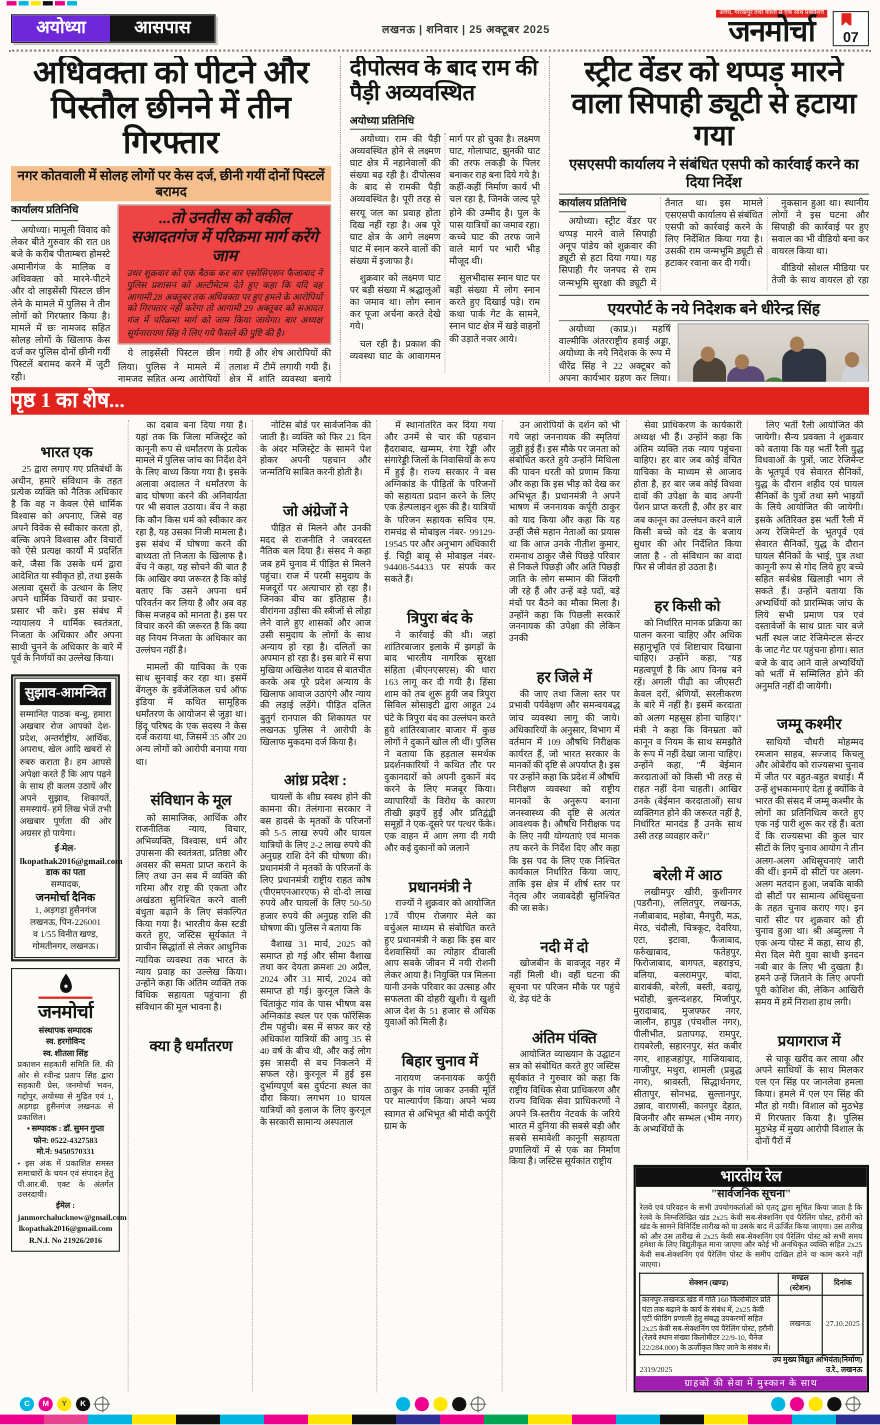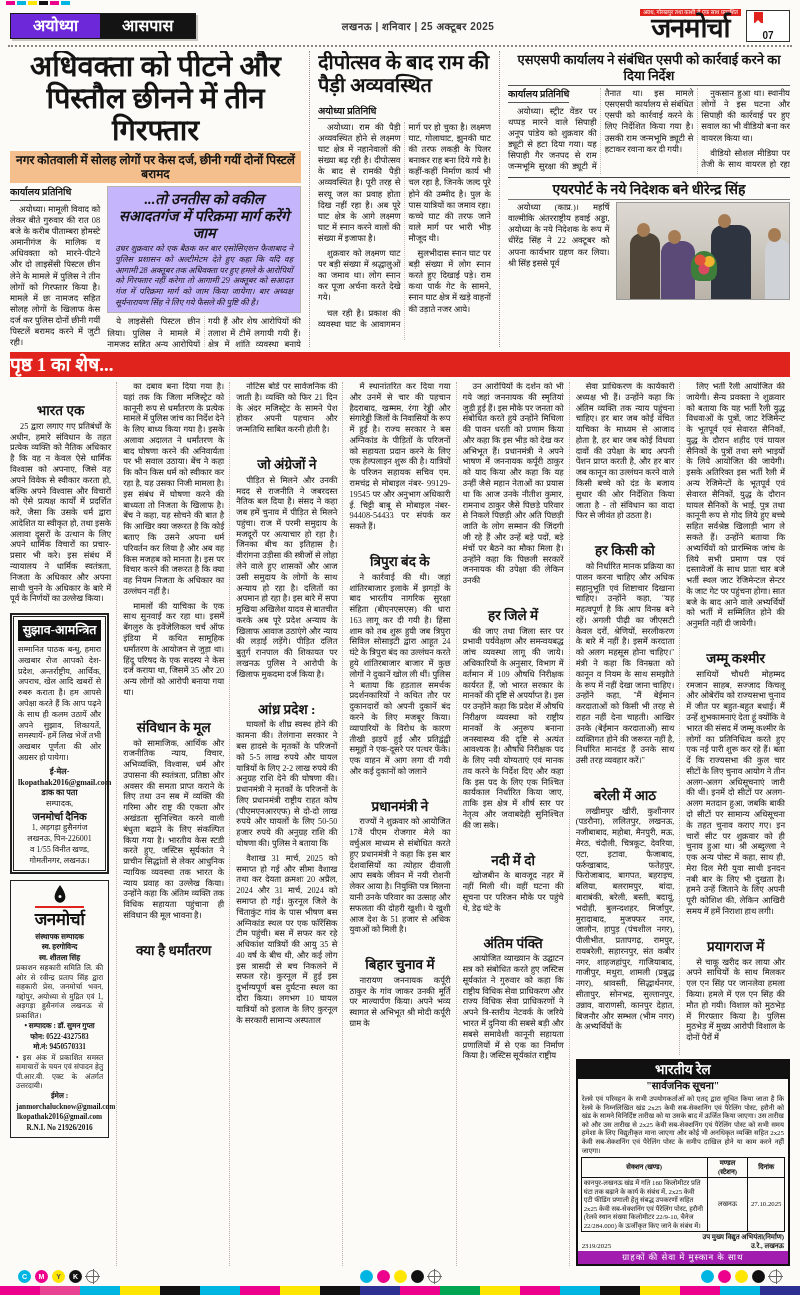--- a/index.html
+++ b/index.html
@@ -19,22 +19,22 @@
        font-size:16px;padding:4px 22px;line-height:1;}
   .tab.red{background:#6d28d9;}
   .tab.blk{background:#141414;}
   .dateline{flex:1;text-align:center;font-family:"Liberation Sans",sans-serif;
             font-size:10px;font-weight:bold;color:#3a3a3a;letter-spacing:.5px;}
   .mast{display:flex;align-items:flex-end;gap:5px;}
   .mast-txt{text-align:center;}
   .mast-tagline{display:block;background:#e0231c;color:#fff;font-size:5.5px;
                 font-family:"Liberation Sans",sans-serif;padding:1px 3px;line-height:1;}
   .mast-title{font-size:27px;font-weight:900;line-height:.95;letter-spacing:-1px;}
-  .pagebox{width:44px;height:32px;border:1px solid #333;position:relative;background:#fff;
-           display:flex;align-items:flex-end;justify-content:center;font-weight:bold;font-size:10px;
+  .pagebox{width:33px;height:32px;border:1px solid #333;position:relative;background:#fff;
+           display:flex;align-items:flex-end;justify-content:center;font-weight:bold;font-size:13px;
            font-family:"Liberation Sans",sans-serif;text-align:right;}
   .flag{position:absolute;top:1px;left:7px;width:9px;height:11px;background:#e0231c;}
   .flag:after{content:"";position:absolute;bottom:-1px;left:0;border-left:4.5px solid transparent;
               border-right:4.5px solid transparent;border-bottom:4px solid #fff;}
   .dotrule{border-top:2px dotted #8a867e;margin:1px 8px 2px;}
 
   
   .toparts{display:flex;gap:8px;padding:2px 10px;height:300px;overflow:hidden;}
   .art{overflow:hidden;min-width:0;}
   .art.sep{border-right:1px dotted #9a958c;padding-right:8px;}
@@ -45,21 +45,21 @@
           padding:2px 3px;margin:0 0 3px;line-height:1.2;}
   .subdeck{font-weight:bold;font-size:13px;text-align:center;border-bottom:1px solid #555;
            padding:1px 0 2px;margin:0 0 2px;line-height:1.2;}
   .byline{font-size:9.5px;font-weight:bold;border-bottom:1px solid #555;
           display:inline-block;padding-bottom:1px;margin:0 0 3px;}
   .body,.bcol{font-size:8.4px;line-height:1.32;text-align:justify;}
   .body p,.bcol p{margin:0 0 4px;text-indent:9px;}
   .row{display:flex;gap:7px;}
   .c32{flex:0 0 31%;}
   .c68{flex:1;min-width:0;}
-  .inset{background:#c4b5fd;border:1px solid #b8b4ac;padding:4px 7px;margin-bottom:3px;}
+  .inset{background:#ef4444;border:1px solid #b8b4ac;padding:4px 7px;margin-bottom:3px;}
   .inset h3{font-size:14.5px;font-weight:900;font-style:italic;text-align:center;margin:0 0 3px;line-height:1.15;}
   .inset p{font-style:italic;font-size:8.2px;line-height:1.3;text-align:justify;margin:0;}
   .cols2{column-count:2;column-gap:8px;column-rule:1px dotted #c2bdb4;}
   .cols3{column-count:3;column-gap:8px;column-rule:1px dotted #c2bdb4;height:86px;overflow:hidden;}
   .airport{border-top:1px solid #444;margin-top:3px;padding-top:1px;}
   .airport h3{font-size:14px;font-weight:900;text-align:center;margin:0 0 2px;border-bottom:1px solid #777;padding-bottom:1px;}
   .air-row{display:flex;gap:6px;}
   .air-txt{flex:0 0 36%;}
   .photo{flex:1;height:98px;position:relative;background:linear-gradient(180deg,#ddd9d2,#b9b3a9);
          border:1px solid #999;overflow:hidden;}
@@ -194,20 +194,21 @@
       <span class="byline">अयोध्या प्रतिनिधि</span>
       <div class="cols2 body" style="height:218px;overflow:hidden;">
         <p>अयोध्या। राम की पैड़ी अव्यवस्थित होने से लक्ष्मण घाट क्षेत्र में नहानेवालों की संख्या बढ़ रही है। दीपोत्सव के बाद से रामकी पैड़ी अव्यवस्थित है। पूरी तरह से सरयू जल का प्रवाह होता दिख नहीं रहा है। अब पूरे घाट क्षेत्र के आगे लक्ष्मण घाट में स्नान करने वालों की संख्या में इजाफा है।</p>
         <p>शुक्रवार को लक्ष्मण घाट पर बड़ी संख्या में श्रद्धालुओं का जमाव था। लोग स्नान कर पूजा अर्चना करते देखे गये।</p>
         <p>चल रही है। प्रकाश की व्यवस्था घाट के आवागमन मार्ग पर हो चुका है। लक्ष्मण घाट, गोलाघाट, झुनकी घाट की तरफ लकड़ी के पिलर बनाकर राह बना दिये गये है। कहीं-कहीं निर्माण कार्य भी चल रहा है, जिनके जल्द पूरे होने की उम्मीद है। पुल के पास यात्रियों का जमाव रहा। कच्चे घाट की तरफ जाने वाले मार्ग पर भारी भीड़ मौजूद थी।</p>
         <p>सुलभीदास स्नान घाट पर बड़ी संख्या में लोग स्नान करते हुए दिखाई पड़े। राम कथा पार्क गेट के सामने, स्नान घाट क्षेत्र में खड़े वाहनों की उड़ाते नजर आये।</p>
       </div>
     </div>
 
     <div class="art" style="flex:1;">
+      <h1 class="hl3">स्ट्रीट वेंडर को थप्पड़ मारने वाला सिपाही ड्यूटी से हटाया गया</h1>
       <div class="subdeck">एसएसपी कार्यालय ने संबंधित एसपी को कार्रवाई करने का दिया निर्देश</div>
       <div class="cols3 body">
         <span class="byline">कार्यालय प्रतिनिधि</span>
         <p>अयोध्या। स्ट्रीट वेंडर पर थप्पड़ मारने वाले सिपाही अनूप पांडेय को शुक्रवार की ड्यूटी से हटा दिया गया। यह सिपाही गैर जनपद से राम जन्मभूमि सुरक्षा की ड्यूटी में तैनात था। इस मामले एसएसपी कार्यालय से संबंधित एसपी को कार्रवाई करने के लिए निर्देशित किया गया है। उसकी राम जन्मभूमि ड्यूटी से हटाकर रवाना कर दी गयी।</p>
         <p>नुकसान हुआ था। स्थानीय लोगों ने इस घटना और सिपाही की कार्रवाई पर हुए सवाल का भी वीडियो बना कर वायरल किया था।</p>
         <p>वीडियो सोशल मीडिया पर तेजी के साथ वायरल हो रहा है। फिलहाल दोषी सिपाही को ड्यूटी से हटा दिया गया है।</p>
       </div>
       <div class="airport">
         <h3>एयरपोर्ट के नये निदेशक बने धीरेन्द्र सिंह</h3>
         <div class="air-row">

